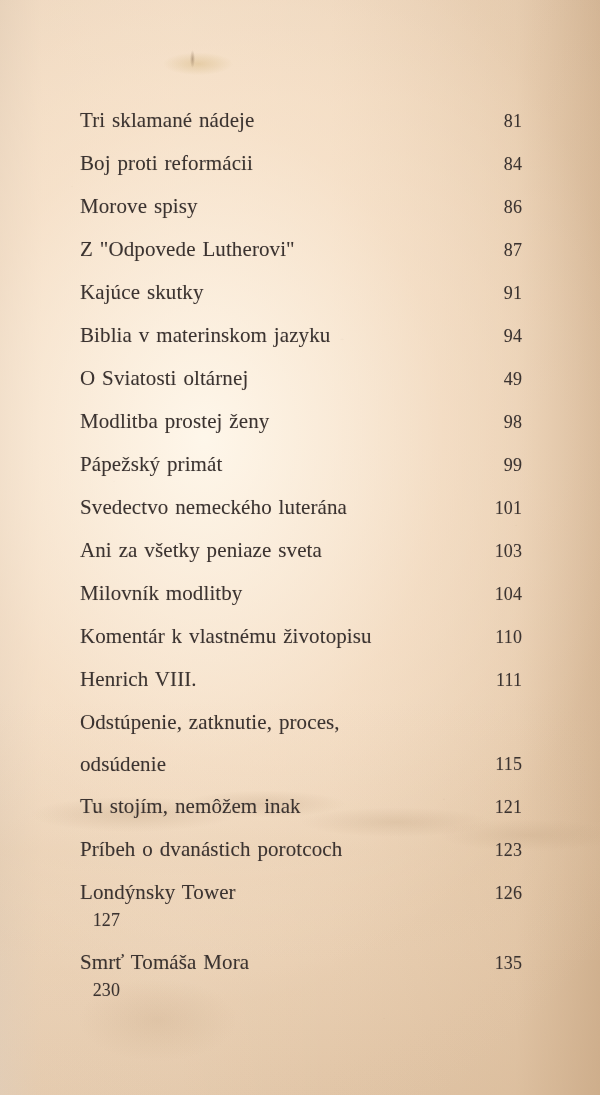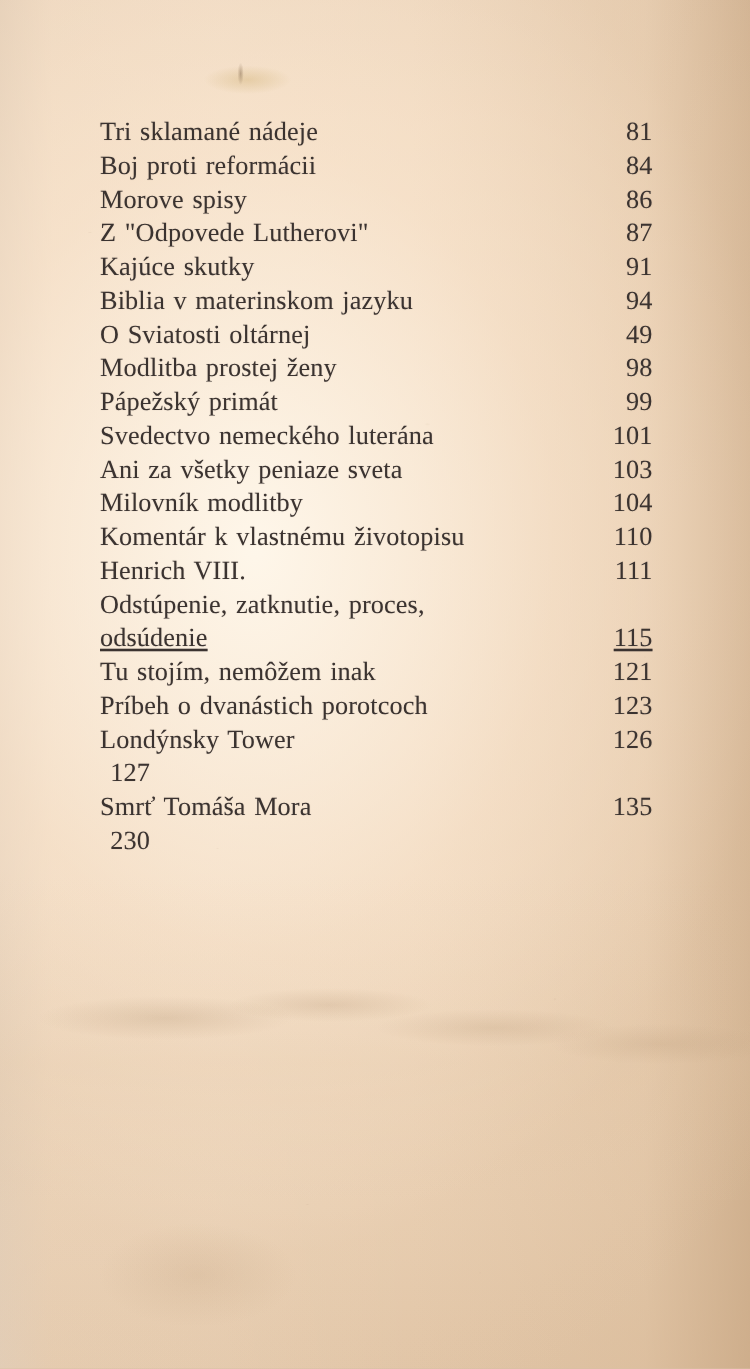--- a/index.html
+++ b/index.html
@@ -116,44 +116,44 @@
     color: #3b3330;
     font-size: 21px;
     letter-spacing: 0.1px;
   }
 
   .entry-title {
     white-space: pre-wrap;
     word-spacing: 1.5px;
     text-shadow: 0 0 1px rgba(59,51,48,0.22);
     padding-right: 14px;
+    margin-top: 15px;
   }
 
   
   .toc-entry.wrap {
     display: block;
   }
   .toc-entry.wrap .entry-rows {
     display: block;
   }
   .toc-entry.wrap .entry-line-1 {
     display: block;
   }
   .toc-entry.wrap .entry-line-2 {
     display: flex;
-    align-items: flex-start;
+    align-items: flex-end;
     justify-content: space-between;
-    text-decoration: underline;
   }
 
   .entry-page {
     flex: 0 0 auto;
     text-align: right;
     min-width: 40px;
-    font-size: 21px;
+    font-size: 18px;
     color: #3b3330;
     text-shadow: 0 0 1px rgba(59,51,48,0.22);
     font-variant-numeric: lining-nums;
   }
 </style>
 </head>
 <body>
 
 <div class="page">
 

